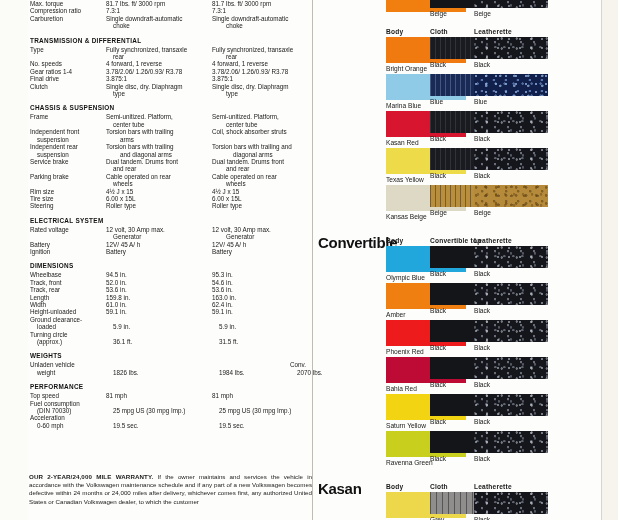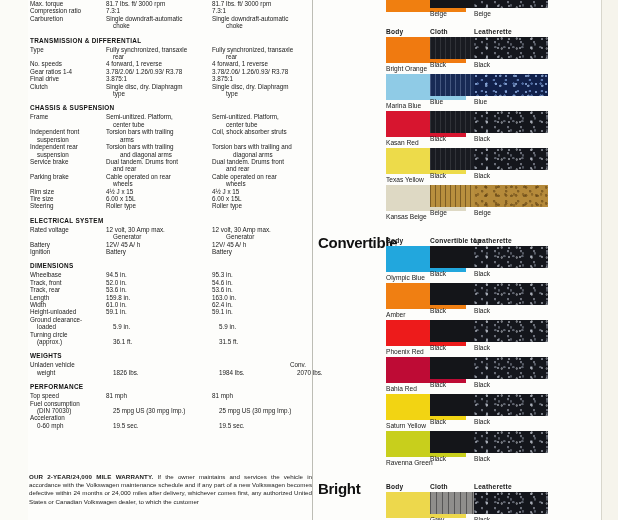--- a/index.html
+++ b/index.html
@@ -493,21 +493,21 @@
         <div class="cap">Ravenna Green</div>
       </div>
       <div class="sw" style="left: 112px; top: 431px;">
         <div class="chip narrow tex-flat-black"></div>
         <div class="cap">Black</div>
       </div>
       <div class="sw" style="left: 156px; top: 431px;">
         <div class="chip narrow tex-black-lea"></div>
         <div class="cap">Black</div>
       </div>
-      <div class="grp-title" style="left: 0px; top: 480px;">Bright</div>
+      <div class="grp-title" style="left: 0px; top: 480px;">Kasan</div>
       <div class="hdr" style="left: 68px; top: 483px;">Body</div>
       <div class="hdr" style="left: 112px; top: 483px;">Cloth</div>
       <div class="hdr" style="left: 156px; top: 483px;">Leatherette</div>
       <div class="sw" style="left: 68px; top: 492px;">
         <div class="chip" style="background: rgb(237, 216, 76);"></div>
       </div>
       <div class="sw" style="left: 112px; top: 492px;">
         <div class="chip narrow tex-grey-cloth"></div>
         <div class="cap">Grey</div>
       </div>

